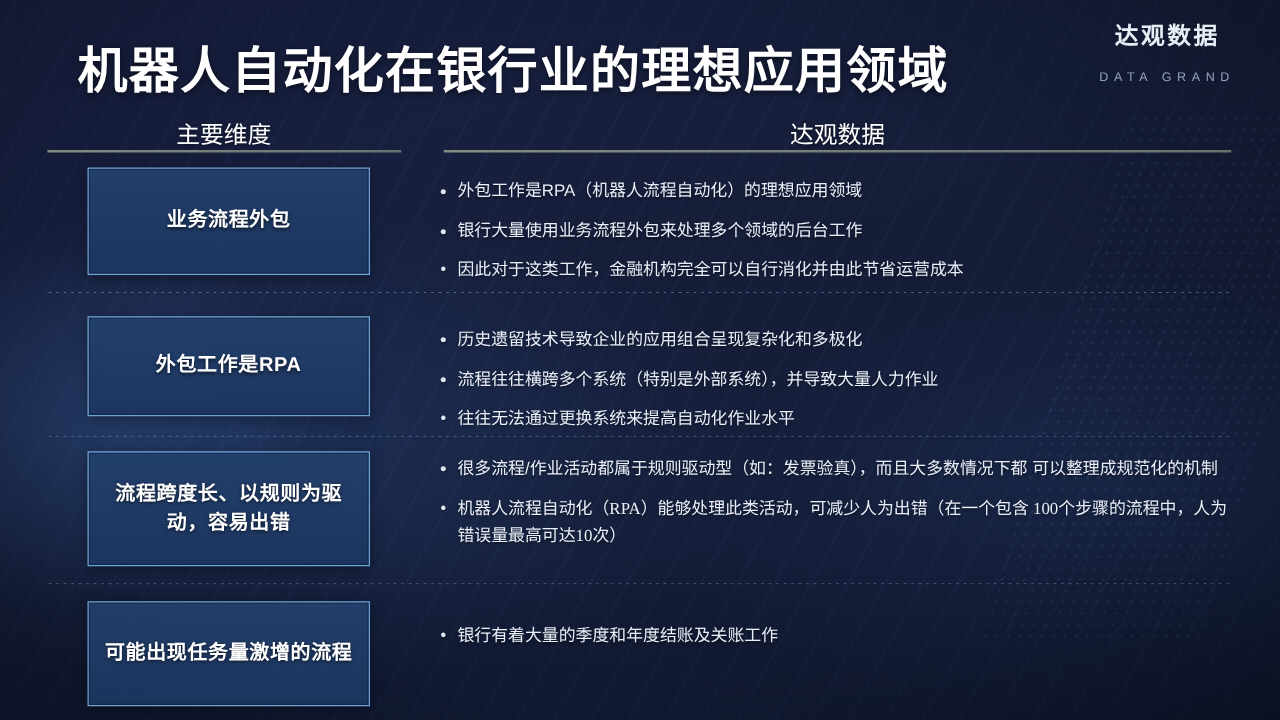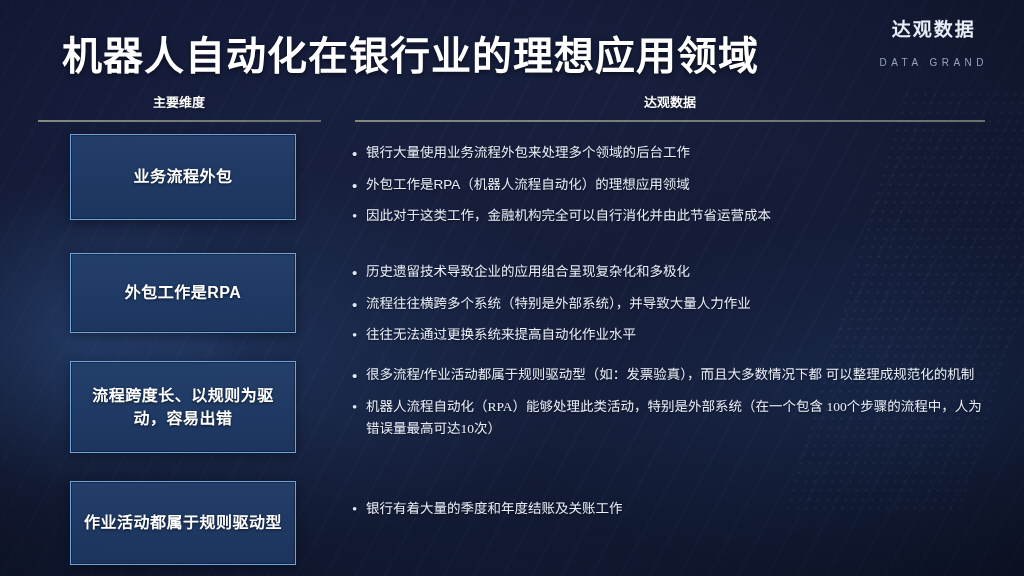--- a/index.html
+++ b/index.html
@@ -94,22 +94,22 @@
     margin-top: 19px;
     font-size: 10px;
     color: #97a3bc;
     letter-spacing: 4.5px;
   }
 
   
   .col-head {
     position: absolute;
     top: 92px;
-    font-size: 13px;
-    font-weight: bold;
+    font-size: 19px;
+    font-weight: normal;
     color: #ffffff;
     text-shadow: 0 1px 3px rgba(0,0,0,0.5);
   }
   .col-head-left  { left: 38px;  width: 282px; text-align: center; }
   .col-head-right { left: 355px; width: 630px; text-align: center; }
 
   .head-rule {
     position: absolute;
     top: 120px;
     height: 2px;
@@ -202,22 +202,22 @@
   <div class="col-head col-head-left">主要维度</div>
   <div class="col-head col-head-right">达观数据</div>
   <div class="head-rule head-rule-left"></div>
   <div class="head-rule head-rule-right"></div>
 
   <div class="row" style="top:0">
     <div class="dim-box" style="top:134px; height:86px;">
       <span class="dim-text">业务流程外包</span>
     </div>
     <div class="points" style="top:142px;">
+      <div class="point">外包工作是RPA（机器人流程自动化）的理想应用领域</div>
       <div class="point">银行大量使用业务流程外包来处理多个领域的后台工作</div>
-      <div class="point">外包工作是RPA（机器人流程自动化）的理想应用领域</div>
       <div class="point">因此对于这类工作，金融机构完全可以自行消化并由此节省运营成本</div>
     </div>
   </div>
   <div class="sep" style="top:233px;"></div>
 
   <div class="row" style="top:0">
     <div class="dim-box" style="top:253px; height:80px;">
       <span class="dim-text">外包工作是RPA</span>
     </div>
     <div class="points" style="top:261px;">
@@ -227,27 +227,27 @@
     </div>
   </div>
   <div class="sep" style="top:348px;"></div>
 
   <div class="row" style="top:0">
     <div class="dim-box" style="top:361px; height:92px;">
       <span class="dim-text">流程跨度长、以规则为驱动，容易出错</span>
     </div>
     <div class="points" style="top:364px;">
       <div class="point">很多流程/作业活动都属于规则驱动型（如：发票验真），而且大多数情况下都 可以整理成规范化的机制</div>
-      <div class="point">机器人流程自动化（RPA）能够处理此类活动，特别是外部系统（在一个包含 100个步骤的流程中，人为错误量最高可达10次）</div>
+      <div class="point">机器人流程自动化（RPA）能够处理此类活动，可减少人为出错（在一个包含 100个步骤的流程中，人为错误量最高可达10次）</div>
     </div>
   </div>
   <div class="sep" style="top:466px;"></div>
 
   <div class="row" style="top:0">
     <div class="dim-box" style="top:481px; height:84px;">
-      <span class="dim-text">作业活动都属于规则驱动型</span>
+      <span class="dim-text">可能出现任务量激增的流程</span>
     </div>
     <div class="points" style="top:498px;">
       <div class="point">银行有着大量的季度和年度结账及关账工作</div>
     </div>
   </div>
 
 </div>
 
 </body></html>

